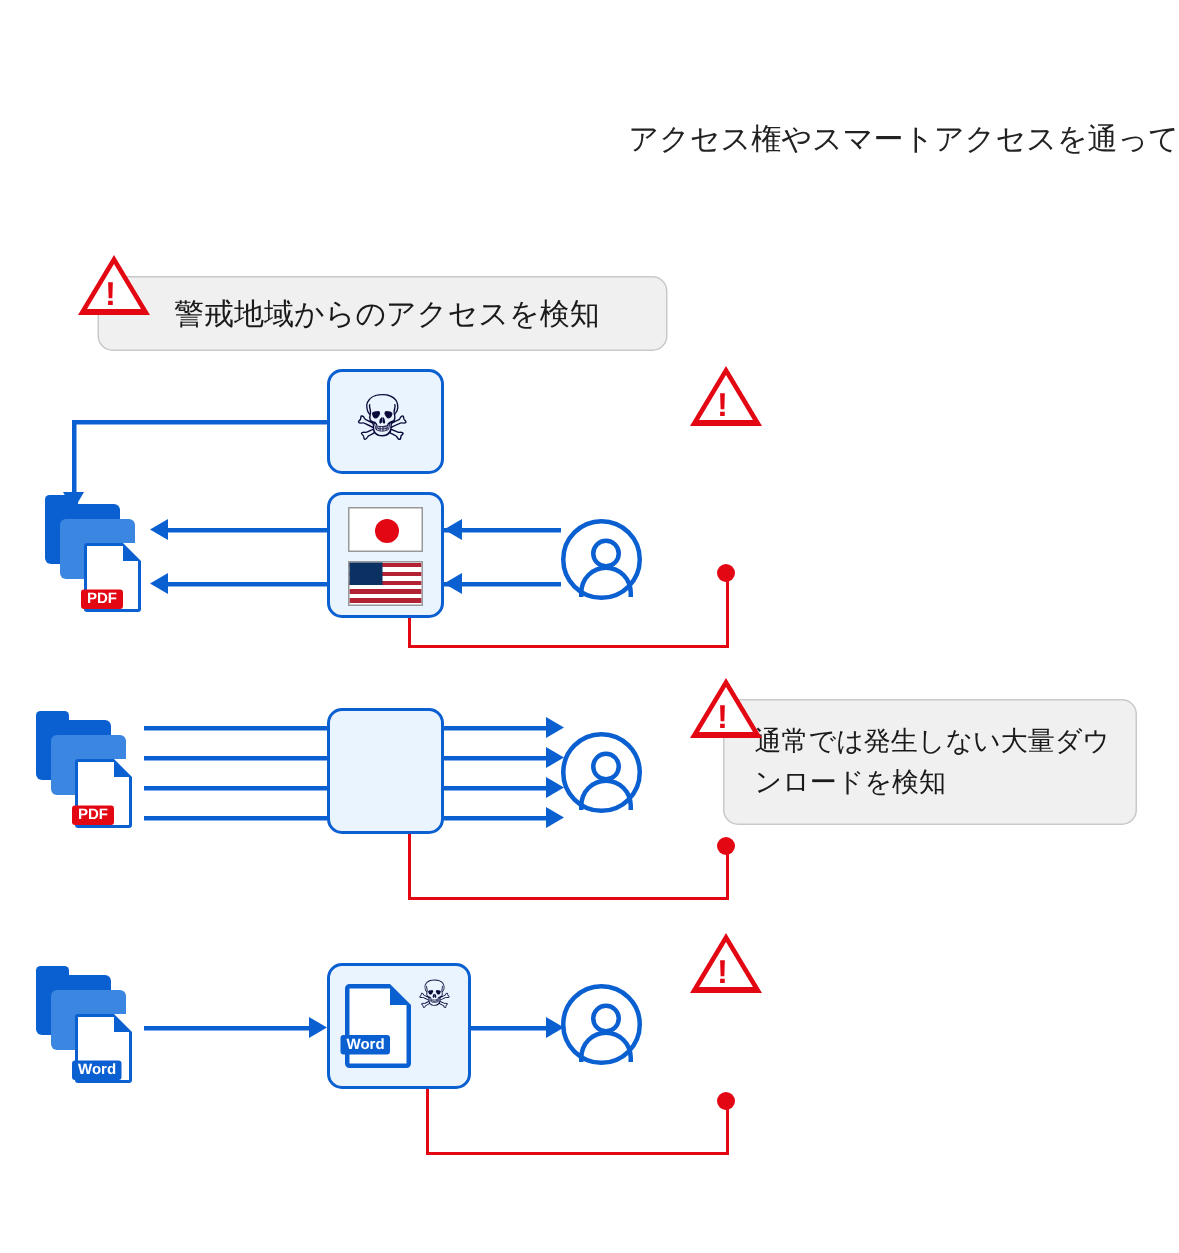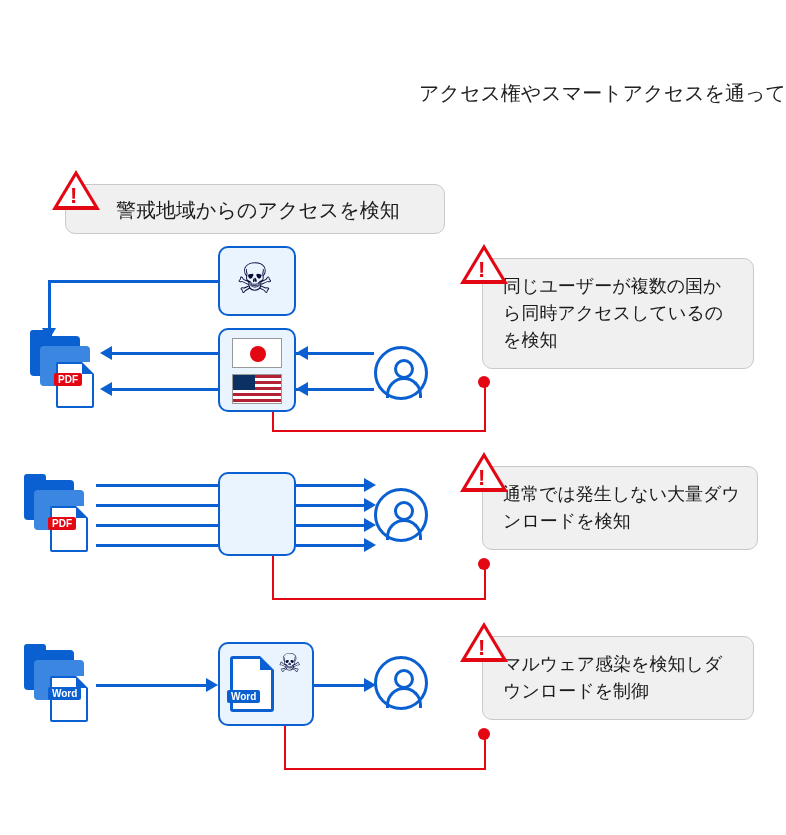--- a/index.html
+++ b/index.html
@@ -141,21 +141,21 @@
     border: 2px solid #0a5fd1;
     border-radius: 2px;
   }
   .filestack .page .corner {
     position: absolute; right: -2px; top: -2px;
     width: 0; height: 0;
     border-top: 12px solid #fff;
     border-left: 12px solid #0a5fd1;
   }
   .filestack .page .tag {
-    position: absolute; left: -4px; bottom: 20px;
+    position: absolute; left: -4px; bottom: 0;
     padding: 1px 4px;
     color: #fff; font-size: 10px; font-weight: 700;
     border-radius: 2px;
   }
   .tagPDF { background: #e30613; }
   .tagWord { background: #0a5fd1; }
 
   
   .wordpage {
     position: absolute;
@@ -278,23 +278,20 @@
   <div class="hline" style="left:296px; top:352px; width:78px;"></div>
   <div class="arrL" style="left:296px; top:346px;"></div>
   <div class="hline" style="left:296px; top:388px; width:78px;"></div>
   <div class="arrL" style="left:296px; top:382px;"></div>
 
   <div class="hline" style="left:108px; top:352px; width:110px;"></div>
   <div class="arrL" style="left:100px; top:346px;"></div>
   <div class="hline" style="left:108px; top:388px; width:110px;"></div>
   <div class="arrL" style="left:100px; top:382px;"></div>
 
-  <div class="callout" style="left:482px; top:258px; width:272px;">
-    <span>同じユーザーが複数の国から同時アクセスしているのを検知</span>
-  </div>
   <div class="alert-tri" style="left:460px; top:244px;"></div>
   <div class="alert-bang" style="left:478px; top:257px;">!</div>
   <div class="dot-red" style="left:478px; top:376px;"></div>
 
   <div class="rline-v" style="left:484px; top:382px; height:50px;"></div>
   <div class="rline-h" style="left:272px; top:430px; width:214px;"></div>
   <div class="rline-v" style="left:272px; top:412px; height:20px;"></div>
 
   <div class="filestack" style="left:24px; top:480px;">
     <div class="folder"></div>
@@ -350,23 +347,20 @@
   <div class="skull small" style="left:278px; top:650px;">☠</div>
 
   <div class="user-circle" style="left:374px; top:656px;"></div>
 
   <div class="hline" style="left:96px; top:684px; width:112px;"></div>
   <div class="arrR" style="left:206px; top:678px;"></div>
 
   <div class="hline" style="left:314px; top:684px; width:52px;"></div>
   <div class="arrR" style="left:364px; top:678px;"></div>
 
-  <div class="callout" style="left:482px; top:636px; width:272px;">
-    <span>マルウェア感染を検知しダウンロードを制御</span>
-  </div>
   <div class="alert-tri" style="left:460px; top:622px;"></div>
   <div class="alert-bang" style="left:478px; top:635px;">!</div>
   <div class="dot-red" style="left:478px; top:728px;"></div>
   <div class="rline-v" style="left:484px; top:734px; height:36px;"></div>
   <div class="rline-h" style="left:284px; top:768px; width:202px;"></div>
   <div class="rline-v" style="left:284px; top:726px; height:44px;"></div>
 
 </div>
 
 </body></html>

